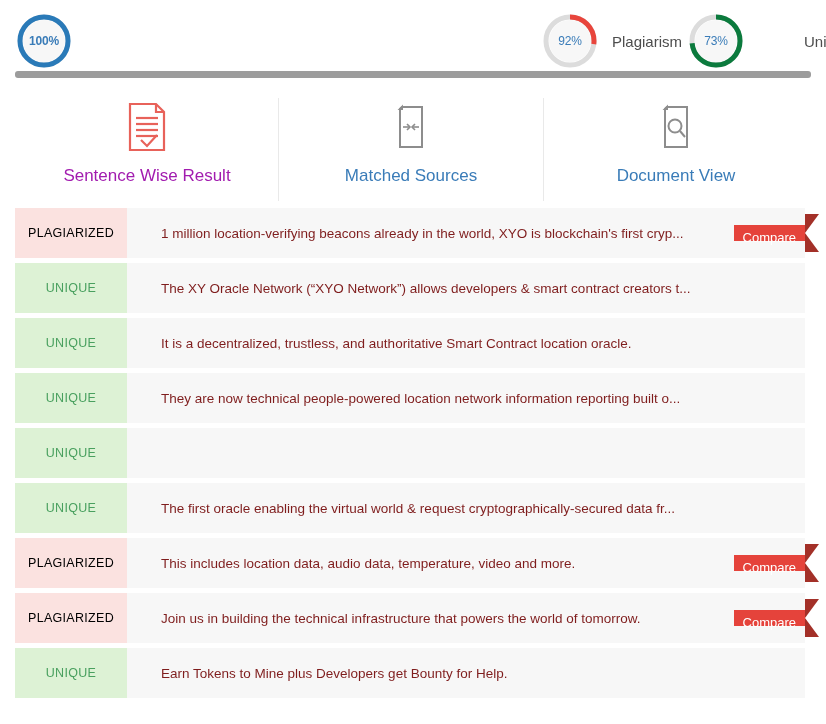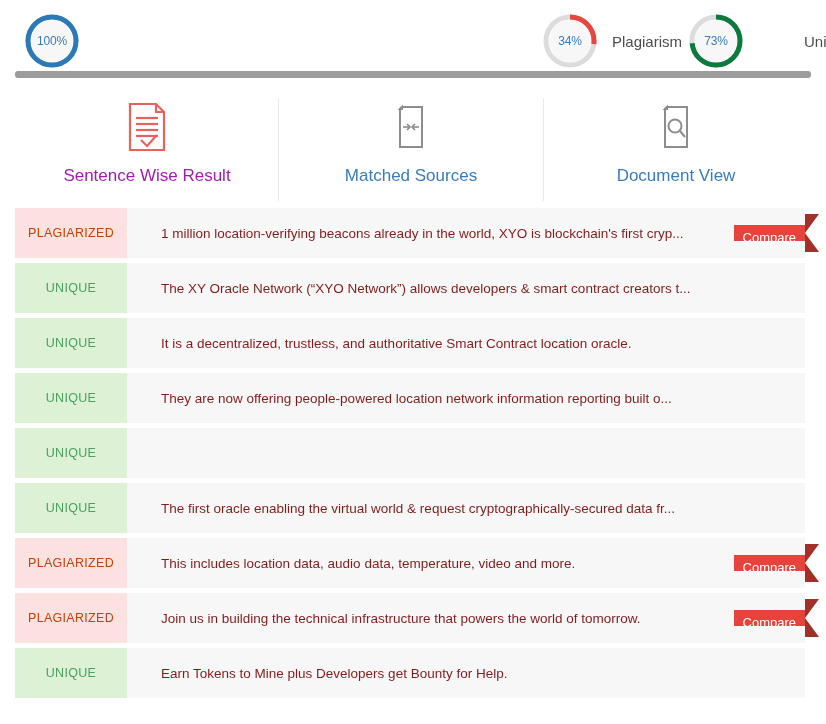--- a/index.html
+++ b/index.html
@@ -15,21 +15,21 @@
     position: relative;
     height: 90px;
     width: 826px;
   }
   .stat {
     position: absolute;
     display: flex;
     align-items: center;
     top: 13px;
   }
-  .stat-completed { left: 24px; }
+  .stat-completed { left: 16px; font-weight: bold; }
   .stat-plagiarism { left: 542px; }
   .stat-unique { left: 688px; gap: 46px; }
 
   .donut {
     position: relative;
     width: 56px; height: 56px;
     border-radius: 50%;
     flex: 0 0 auto;
   }
   .donut .hole {
@@ -127,21 +127,21 @@
     width: 112px;
     flex: 0 0 112px;
     display: flex;
     align-items: center;
     justify-content: center;
     font-size: 12.5px;
     letter-spacing: 0.3px;
   }
   .badge-plag {
     background: #fbe2e0;
-    color: #c2410c;
+    color: #000000;
   }
   .badge-uniq {
     background: #ddf2d5;
     color: #49a05f;
   }
 
   .sentence {
     flex: 1 1 auto;
     display: flex;
     align-items: center;
@@ -200,21 +200,21 @@
     </div>
   </div>
 
   <div class="stat stat-plagiarism">
     <div class="donut">
       <svg width="56" height="56" viewBox="0 0 56 56">
         <circle cx="28" cy="28" r="24" fill="none" stroke="#dcdcdc" stroke-width="5"></circle>
         <circle id="arc-plagiarism" cx="28" cy="28" r="24" fill="none" stroke="#e8453c" stroke-width="5" stroke-dasharray="150.79644737231007 150.79644737231007" stroke-dashoffset="110.08140658178635" transform="rotate(-90 28 28)" stroke-linecap="butt"></circle>
       </svg>
       <div class="hole">
-        <span class="pct">34%</span>
+        <span class="pct">92%</span>
       </div>
     </div>
     <span class="stat-label">Plagiarism</span>
   </div>
 
   <div class="stat stat-unique">
     <div class="donut">
       <svg width="56" height="56" viewBox="0 0 56 56">
         <circle cx="28" cy="28" r="24" fill="none" stroke="#dcdcdc" stroke-width="5"></circle>
         <circle id="arc-unique" cx="28" cy="28" r="24" fill="none" stroke="#0b7a3d" stroke-width="5" stroke-dasharray="150.79644737231007 150.79644737231007" stroke-dashoffset="40.71504079052372" transform="rotate(-90 28 28)" stroke-linecap="butt"></circle>
@@ -287,21 +287,21 @@
     <div class="row row-uniq">
       <div class="badge badge-uniq">UNIQUE</div>
       <div class="sentence">The XY Oracle Network (“XYO Network”) allows developers &amp; smart contract creators t...</div>
     </div>
     <div class="row row-uniq">
       <div class="badge badge-uniq">UNIQUE</div>
       <div class="sentence">It is a decentralized, trustless, and authoritative Smart Contract location oracle.</div>
     </div>
     <div class="row row-uniq">
       <div class="badge badge-uniq">UNIQUE</div>
-      <div class="sentence">They are now offering people-powered location network information reporting built o...</div>
+      <div class="sentence">They are now technical people-powered location network information reporting built o...</div>
     </div>
     <div class="row row-uniq">
       <div class="badge badge-uniq">UNIQUE</div>
     </div>
     <div class="row row-uniq">
       <div class="badge badge-uniq">UNIQUE</div>
       <div class="sentence">The first oracle enabling the virtual world &amp; request cryptographically-secured data fr...</div>
     </div>
     <div class="row row-plag">
       <div class="badge badge-plag">PLAGIARIZED</div>

